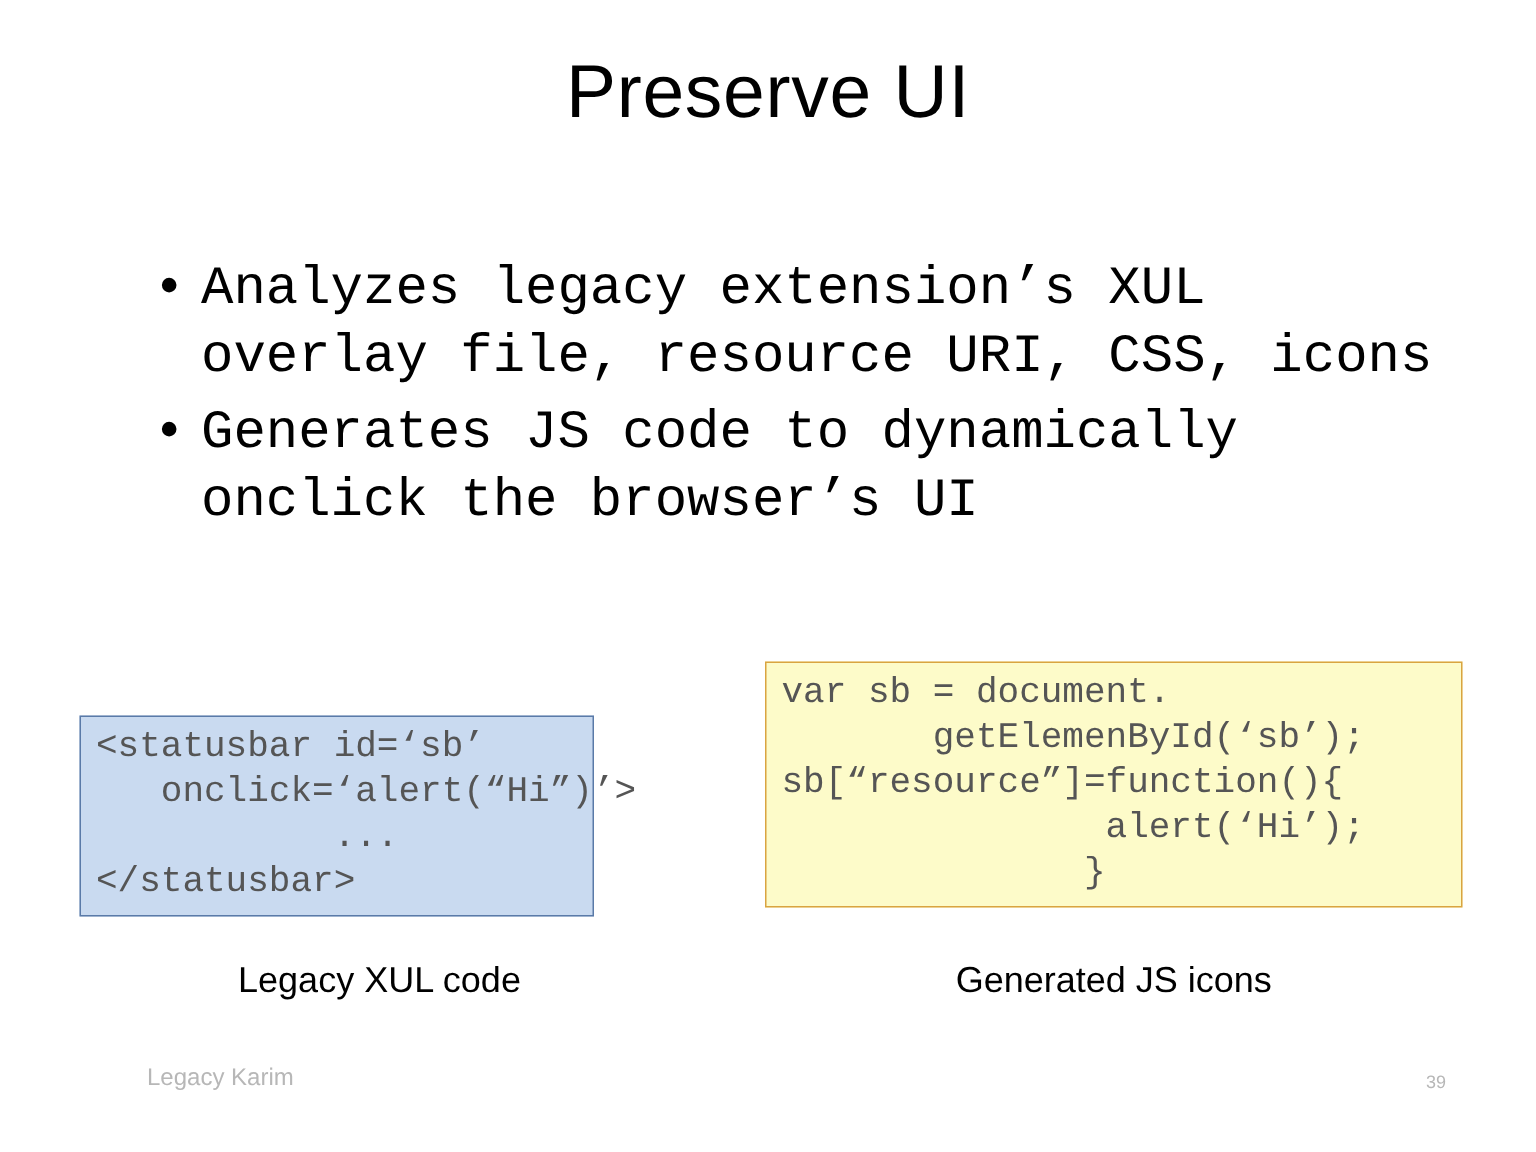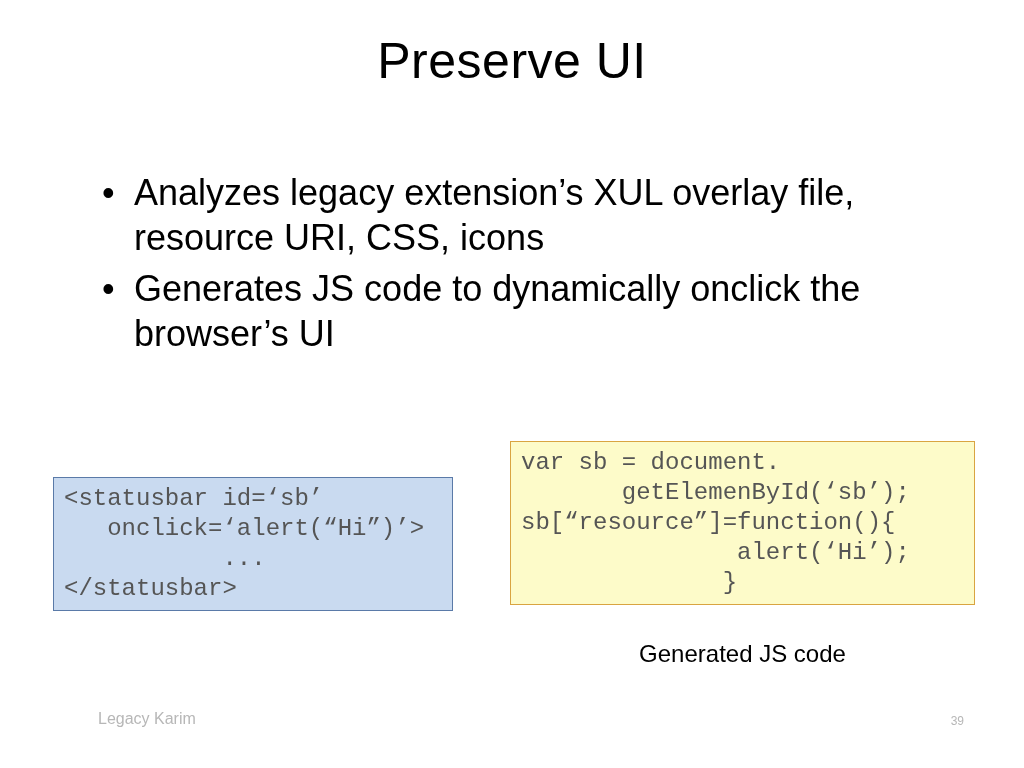--- a/index.html
+++ b/index.html
@@ -1,24 +1,24 @@
 <!DOCTYPE html>
 <html><head>
 <meta charset="utf-8">
 <style>
   * { margin: 0; padding: 0; box-sizing: border-box; }
   html, body { width: 1024px; height: 768px; background: #ffffff; font-family: Arial, Helvetica, sans-serif; color: #000; }
   .slide { position: relative; width: 1024px; height: 768px; padding-left: 37px; }
   .title { position: absolute; top: 32px; left: 0; width: 1024px; text-align: center; font-size: 50px; font-weight: 400; letter-spacing: 0.5px; }
   .bullets { position: absolute; top: 170px; left: 98px; width: 860px; font-size: 36px; line-height: 1.25; }
   .bullets ul { list-style: none; }
-  .bullets li { position: relative; padding-left: 36px; margin-bottom: 6px; }
+  .bullets li { position: relative; padding-left: 36px; margin-bottom: 6px; font-family: Liberation Mono, monospace; }
   .bullets li::before { content: "•"; position: absolute; left: 4px; top: 0; font-size: 36px; }
   .codebox { position: absolute; font-family: "Courier New", Courier, monospace; font-size: 24px; line-height: 1.25; white-space: pre; padding: 6px 10px; }
-  .xul { top: 477px; left: 53px; width: 400px; background: #c9daf0; border: 1.5px solid #5a7aa8; color: #555; }
+  .xul { top: 477px; left: 53px; width: 343px; background: #c9daf0; border: 1.5px solid #5a7aa8; color: #555; }
   .js  { top: 441px; left: 510px; width: 465px; background: #fdfbc9; border: 1.5px solid #d9a441; color: #555; }
   .caption { position: absolute; font-size: 24px; text-align: center; }
   .cap-xul { top: 640px; left: 53px; width: 400px; }
   .cap-js  { top: 640px; left: 510px; width: 465px; }
   .footer-author { position: absolute; bottom: 40px; left: 98px; font-size: 16px; color: #b7b7b7; }
   .footer-page   { position: absolute; bottom: 40px; right: 60px; font-size: 12px; color: #b7b7b7; }
 </style>
 </head>
 <body>
 
@@ -36,17 +36,18 @@
   <div class="codebox xul">&lt;statusbar id=‘sb’
    onclick=‘alert(“Hi”)’&gt;
            ...
 &lt;/statusbar&gt;</div>
   <div class="codebox js">var sb = document.
        getElemenById(‘sb’);
 sb[“resource”]=function(){
                alert(‘Hi’);
               }</div>
 
-  <div class="caption cap-js">Generated JS code</div>
+  <div class="caption cap-xul">Legacy XUL code</div>
+  <div class="caption cap-js">Generated JS icons</div>
 
   <div class="footer-author">Legacy Karim</div>
   <div class="footer-page">39</div>
 </div>
 
 </body></html>

